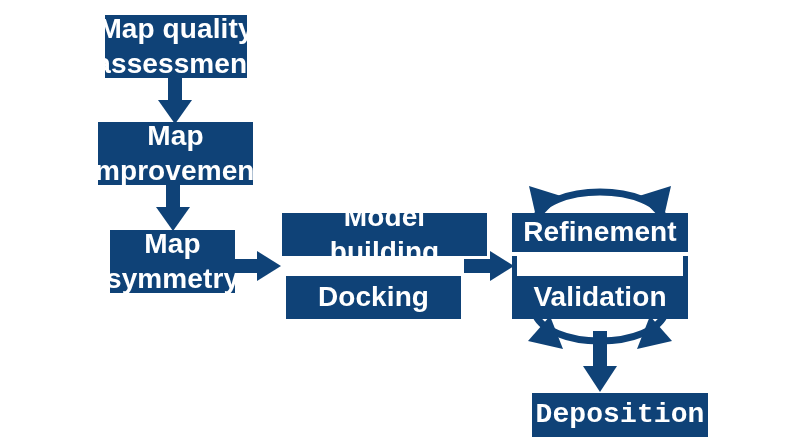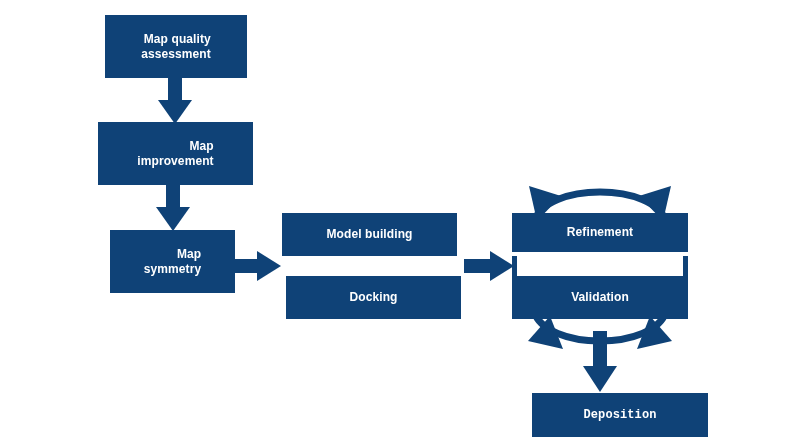--- a/index.html
+++ b/index.html
@@ -17,22 +17,22 @@
     background: #ffffff;
     overflow: hidden;
   }
   .node {
     position: absolute;
     background: #0F4277;
     color: #ffffff;
     display: flex;
     align-items: center;
     justify-content: center;
-    text-align: right;
-    font-size: 12px;
+    text-align: center;
+    font-size: 28px;
     font-weight: 600;
     line-height: 1.22;
     letter-spacing: 0.1px;
     box-sizing: border-box;
     padding: 2px 6px;
     z-index: 3;
   }
   .node-text {
     display: block;
     white-space: pre-line;
@@ -124,21 +124,21 @@
   <div class="node" style="left:98px; top:122px; width:155px; height:63px;">
     <span class="node-text">Map
 improvement</span>
   </div>
 
   <div class="node" style="left:110px; top:230px; width:125px; height:63px;">
     <span class="node-text">Map
 symmetry</span>
   </div>
 
-  <div class="node" style="left:282px; top:213px; width:175px; height:43px;">
+  <div class="node" style="left:282px; top:213px; width:205px; height:43px;">
     <span class="node-text">Model building</span>
   </div>
 
   <div class="node" style="left:286px; top:276px; width:175px; height:43px;">
     <span class="node-text">Docking</span>
   </div>
 
   <div class="node" style="left:512px; top:213px; width:176px; height:39px;">
     <span class="node-text">Refinement</span>
   </div>

